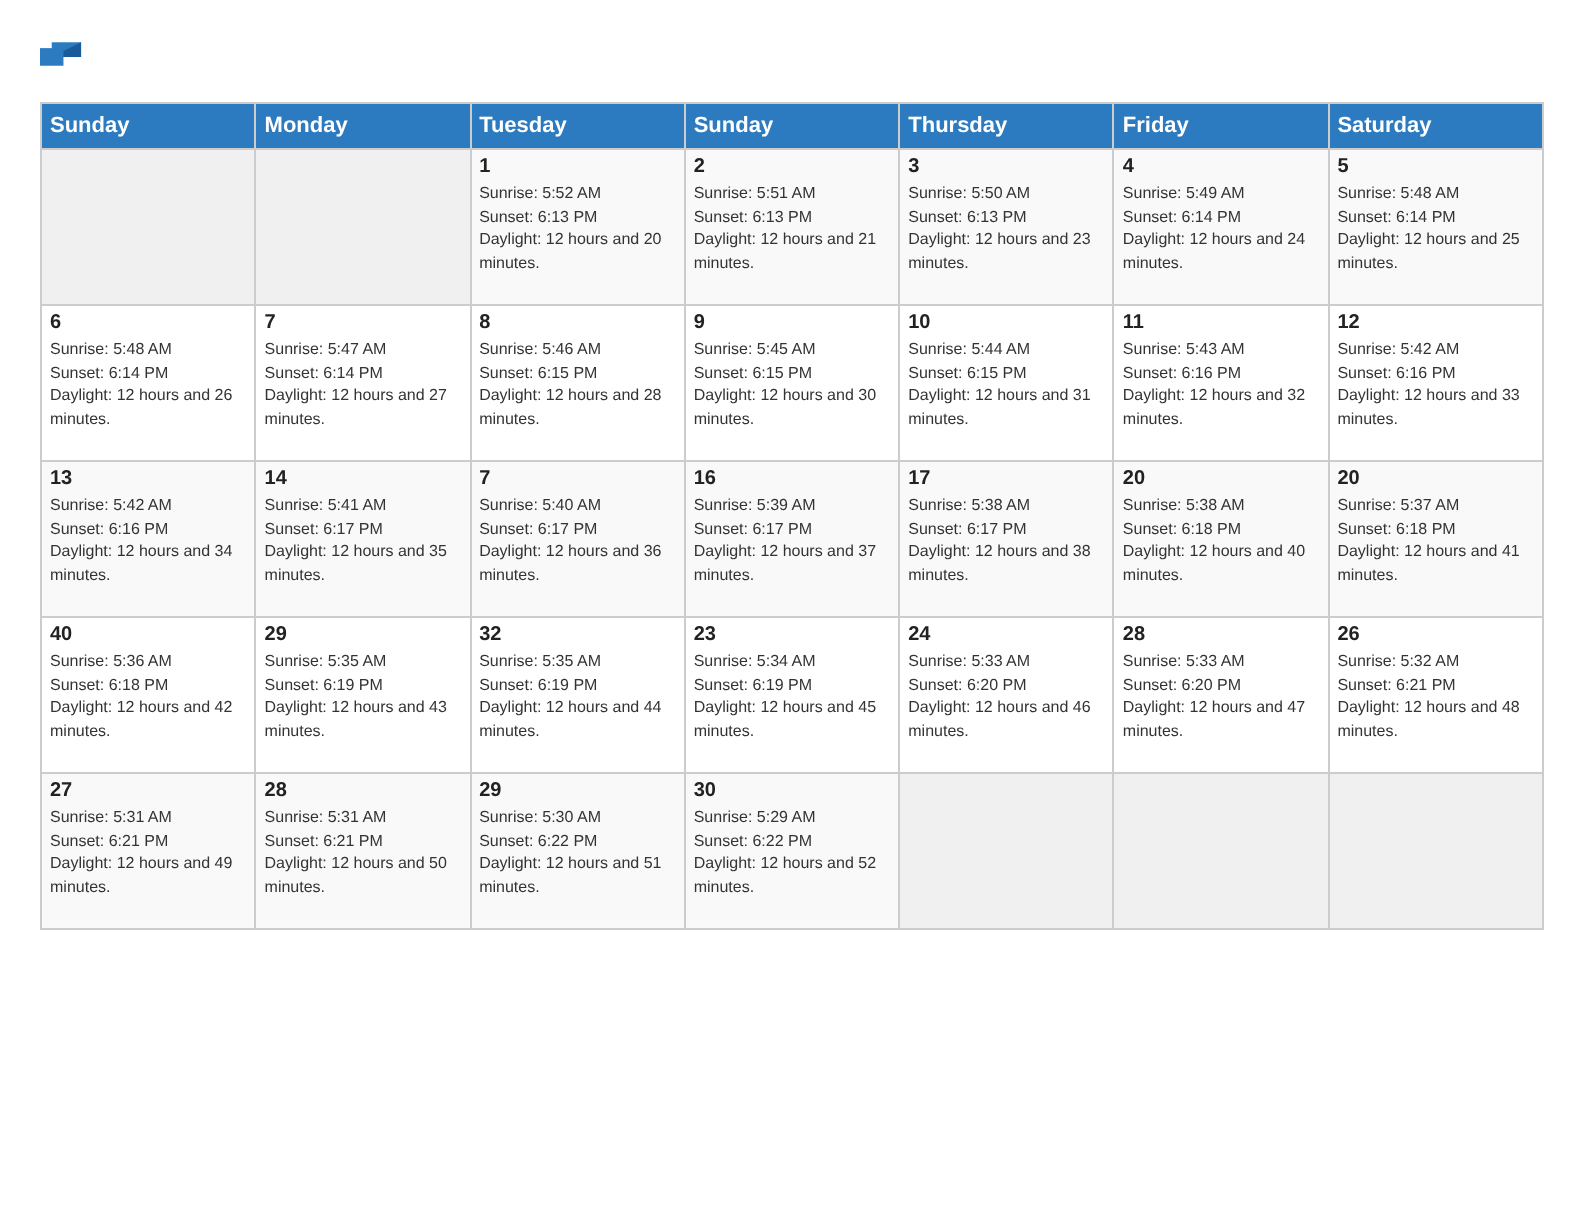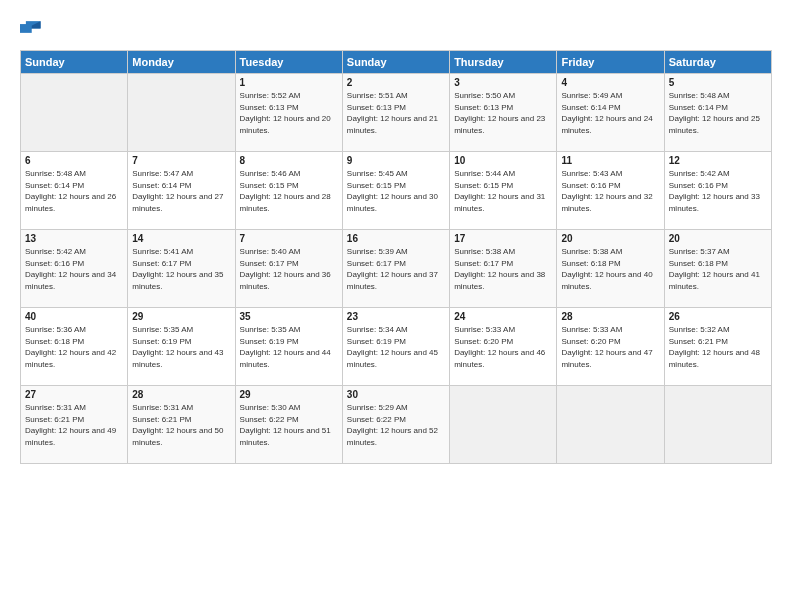--- a/index.html
+++ b/index.html
@@ -210,21 +210,21 @@
         <tr>
           <td>
             <div class="day-num">40</div>
             <div class="cell-info">Sunrise: 5:36 AM<br>Sunset: 6:18 PM<br>Daylight: 12 hours and 42 minutes.</div>
           </td>
           <td>
             <div class="day-num">29</div>
             <div class="cell-info">Sunrise: 5:35 AM<br>Sunset: 6:19 PM<br>Daylight: 12 hours and 43 minutes.</div>
           </td>
           <td>
-            <div class="day-num">35</div>
+            <div class="day-num">32</div>
             <div class="cell-info">Sunrise: 5:35 AM<br>Sunset: 6:19 PM<br>Daylight: 12 hours and 44 minutes.</div>
           </td>
           <td>
             <div class="day-num">23</div>
             <div class="cell-info">Sunrise: 5:34 AM<br>Sunset: 6:19 PM<br>Daylight: 12 hours and 45 minutes.</div>
           </td>
           <td>
             <div class="day-num">24</div>
             <div class="cell-info">Sunrise: 5:33 AM<br>Sunset: 6:20 PM<br>Daylight: 12 hours and 46 minutes.</div>
           </td>

